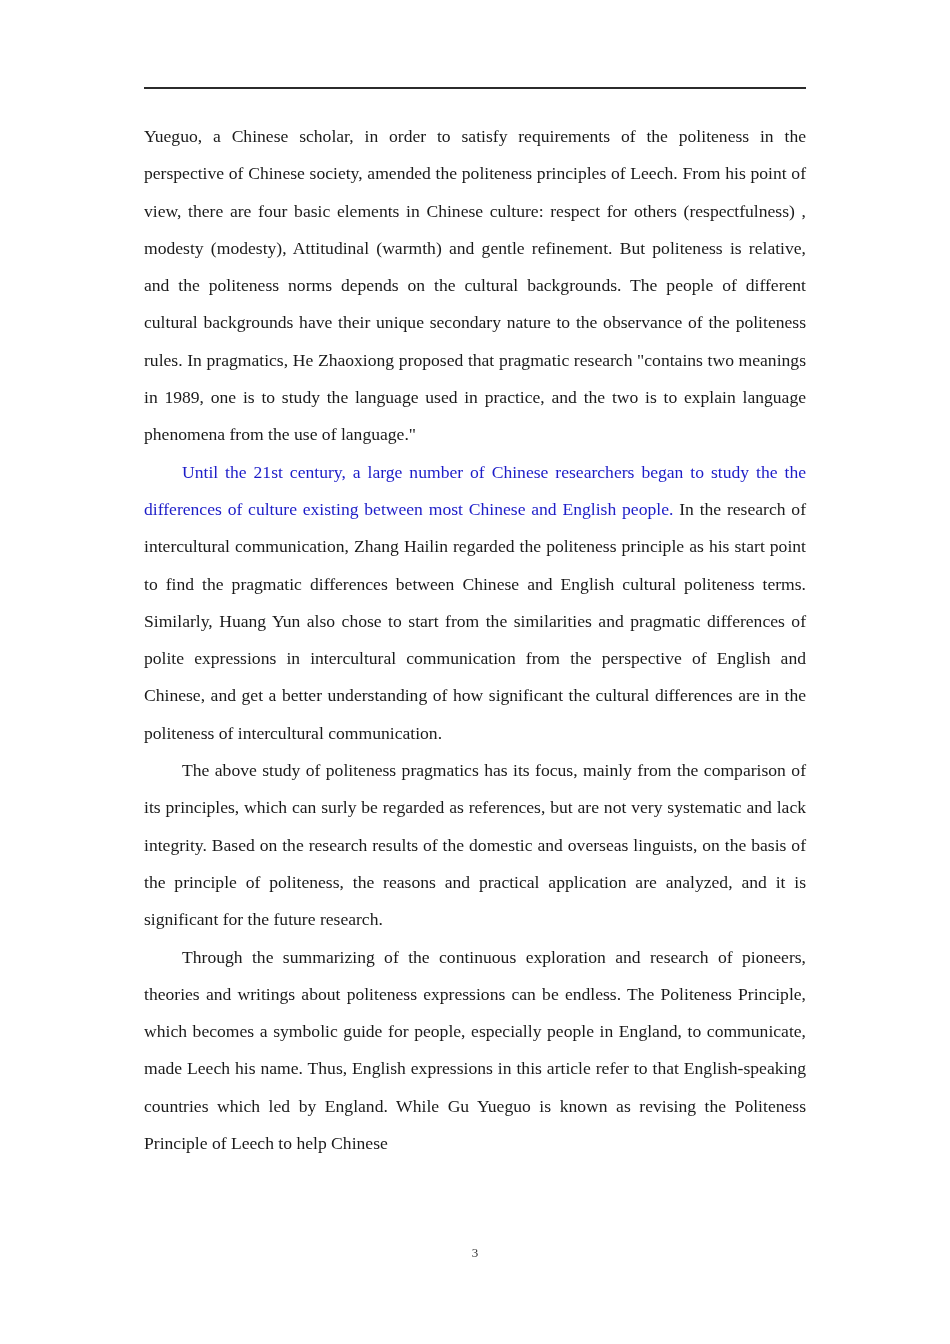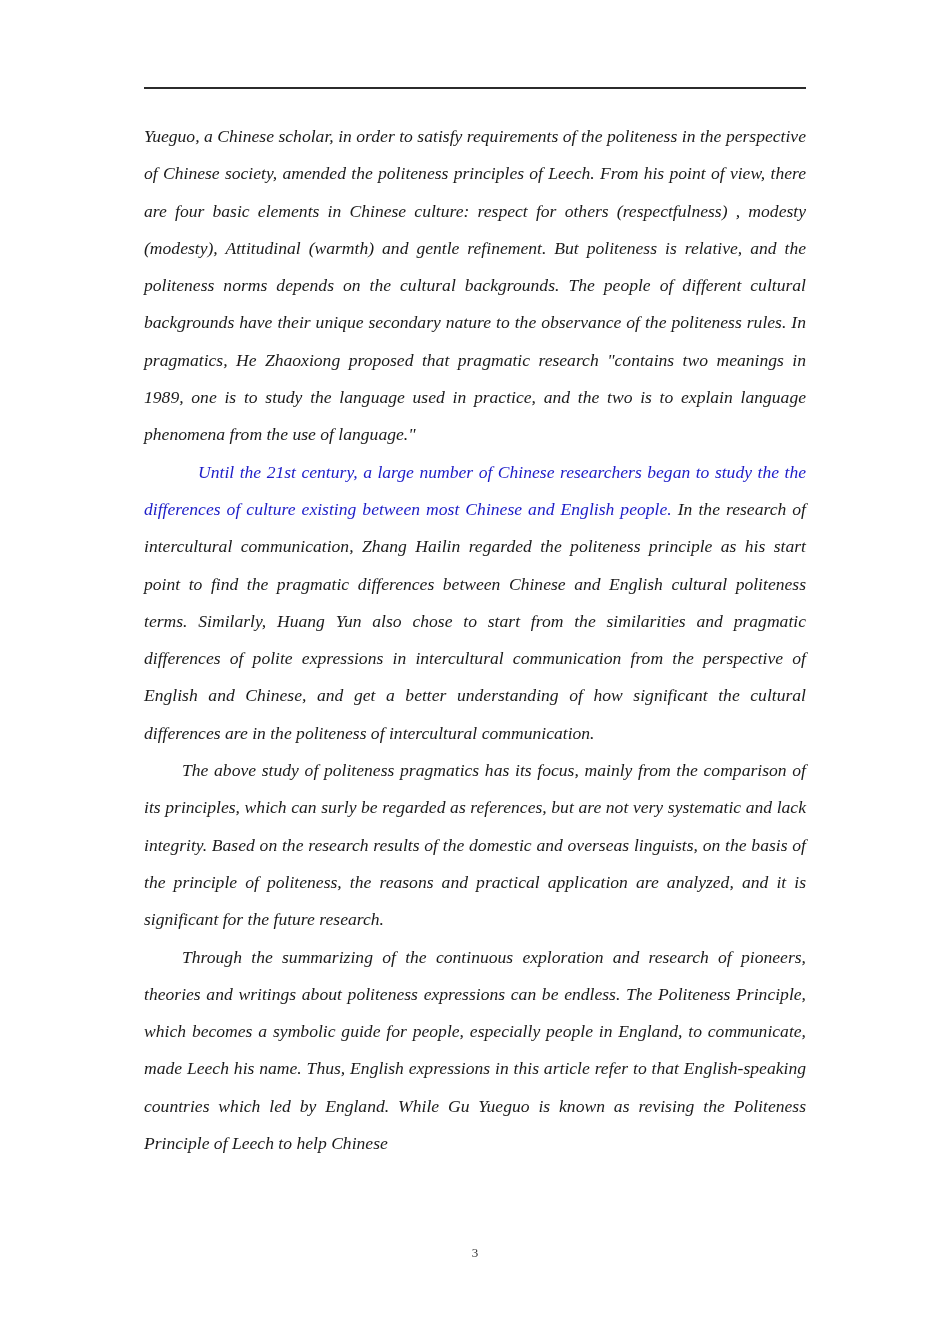--- a/index.html
+++ b/index.html
@@ -41,40 +41,39 @@
     }
     .body-text p {
       margin: 0;
       padding: 0;
     }
     .body-text p.indent {
       text-indent: 38px;
     }
     .blue {
       color: #1c1cc8;
-      margin-left: 16px;
     }
     .page-number {
       position: absolute;
       left: 0;
       width: 950px;
       top: 1245px;
       text-align: center;
       font-family: "Liberation Serif", serif;
       font-size: 13px;
       color: #333333;
     }
   </style>
 </head>
 <body>
 
 <div class="page">
   <div class="header-rule" style="border-top-color: rgb(43, 43, 43);"></div>
 
-  <div class="body-text" style="color: rgb(26, 26, 26); font-style: italic;">
+  <div class="body-text" style="color: rgb(26, 26, 26);">
     <p>
       <span>Yueguo, a Chinese scholar, in order to satisfy requirements of the politeness in the perspective of Chinese society, amended the politeness principles of Leech. From his point of view, there are four basic elements in Chinese culture: respect for others (respectfulness) , modesty (modesty), Attitudinal (warmth) and gentle refinement. But politeness is relative, and the politeness norms depends on the cultural backgrounds. The people of different cultural backgrounds have their unique secondary nature to the observance of the politeness rules. In pragmatics, He Zhaoxiong proposed that pragmatic research "contains two meanings in 1989, one is to study the language used in practice, and the two is to explain language phenomena from the use of language."</span>
     </p>
     <p class="indent">
       <span class="blue" style="color: rgb(28, 28, 200);">Until the 21st century, a large number of Chinese researchers began to study the the differences of culture existing between most Chinese and English people.</span><span> In the research of intercultural communication, Zhang Hailin regarded the politeness principle as his start point to find the pragmatic differences between Chinese and English cultural politeness terms. Similarly, Huang Yun also chose to start from the similarities and pragmatic differences of polite expressions in intercultural communication from the perspective of English and Chinese, and get a better understanding of how significant the cultural differences are in the politeness of intercultural communication.</span>
     </p>
     <p class="indent">
       <span>The above study of politeness pragmatics has its focus, mainly from the comparison of its principles, which can surly be regarded as references, but are not very systematic and lack integrity. Based on the research results of the domestic and overseas linguists, on the basis of the principle of politeness, the reasons and practical application are analyzed, and it is significant for the future research.</span>
     </p>
     <p class="indent">

